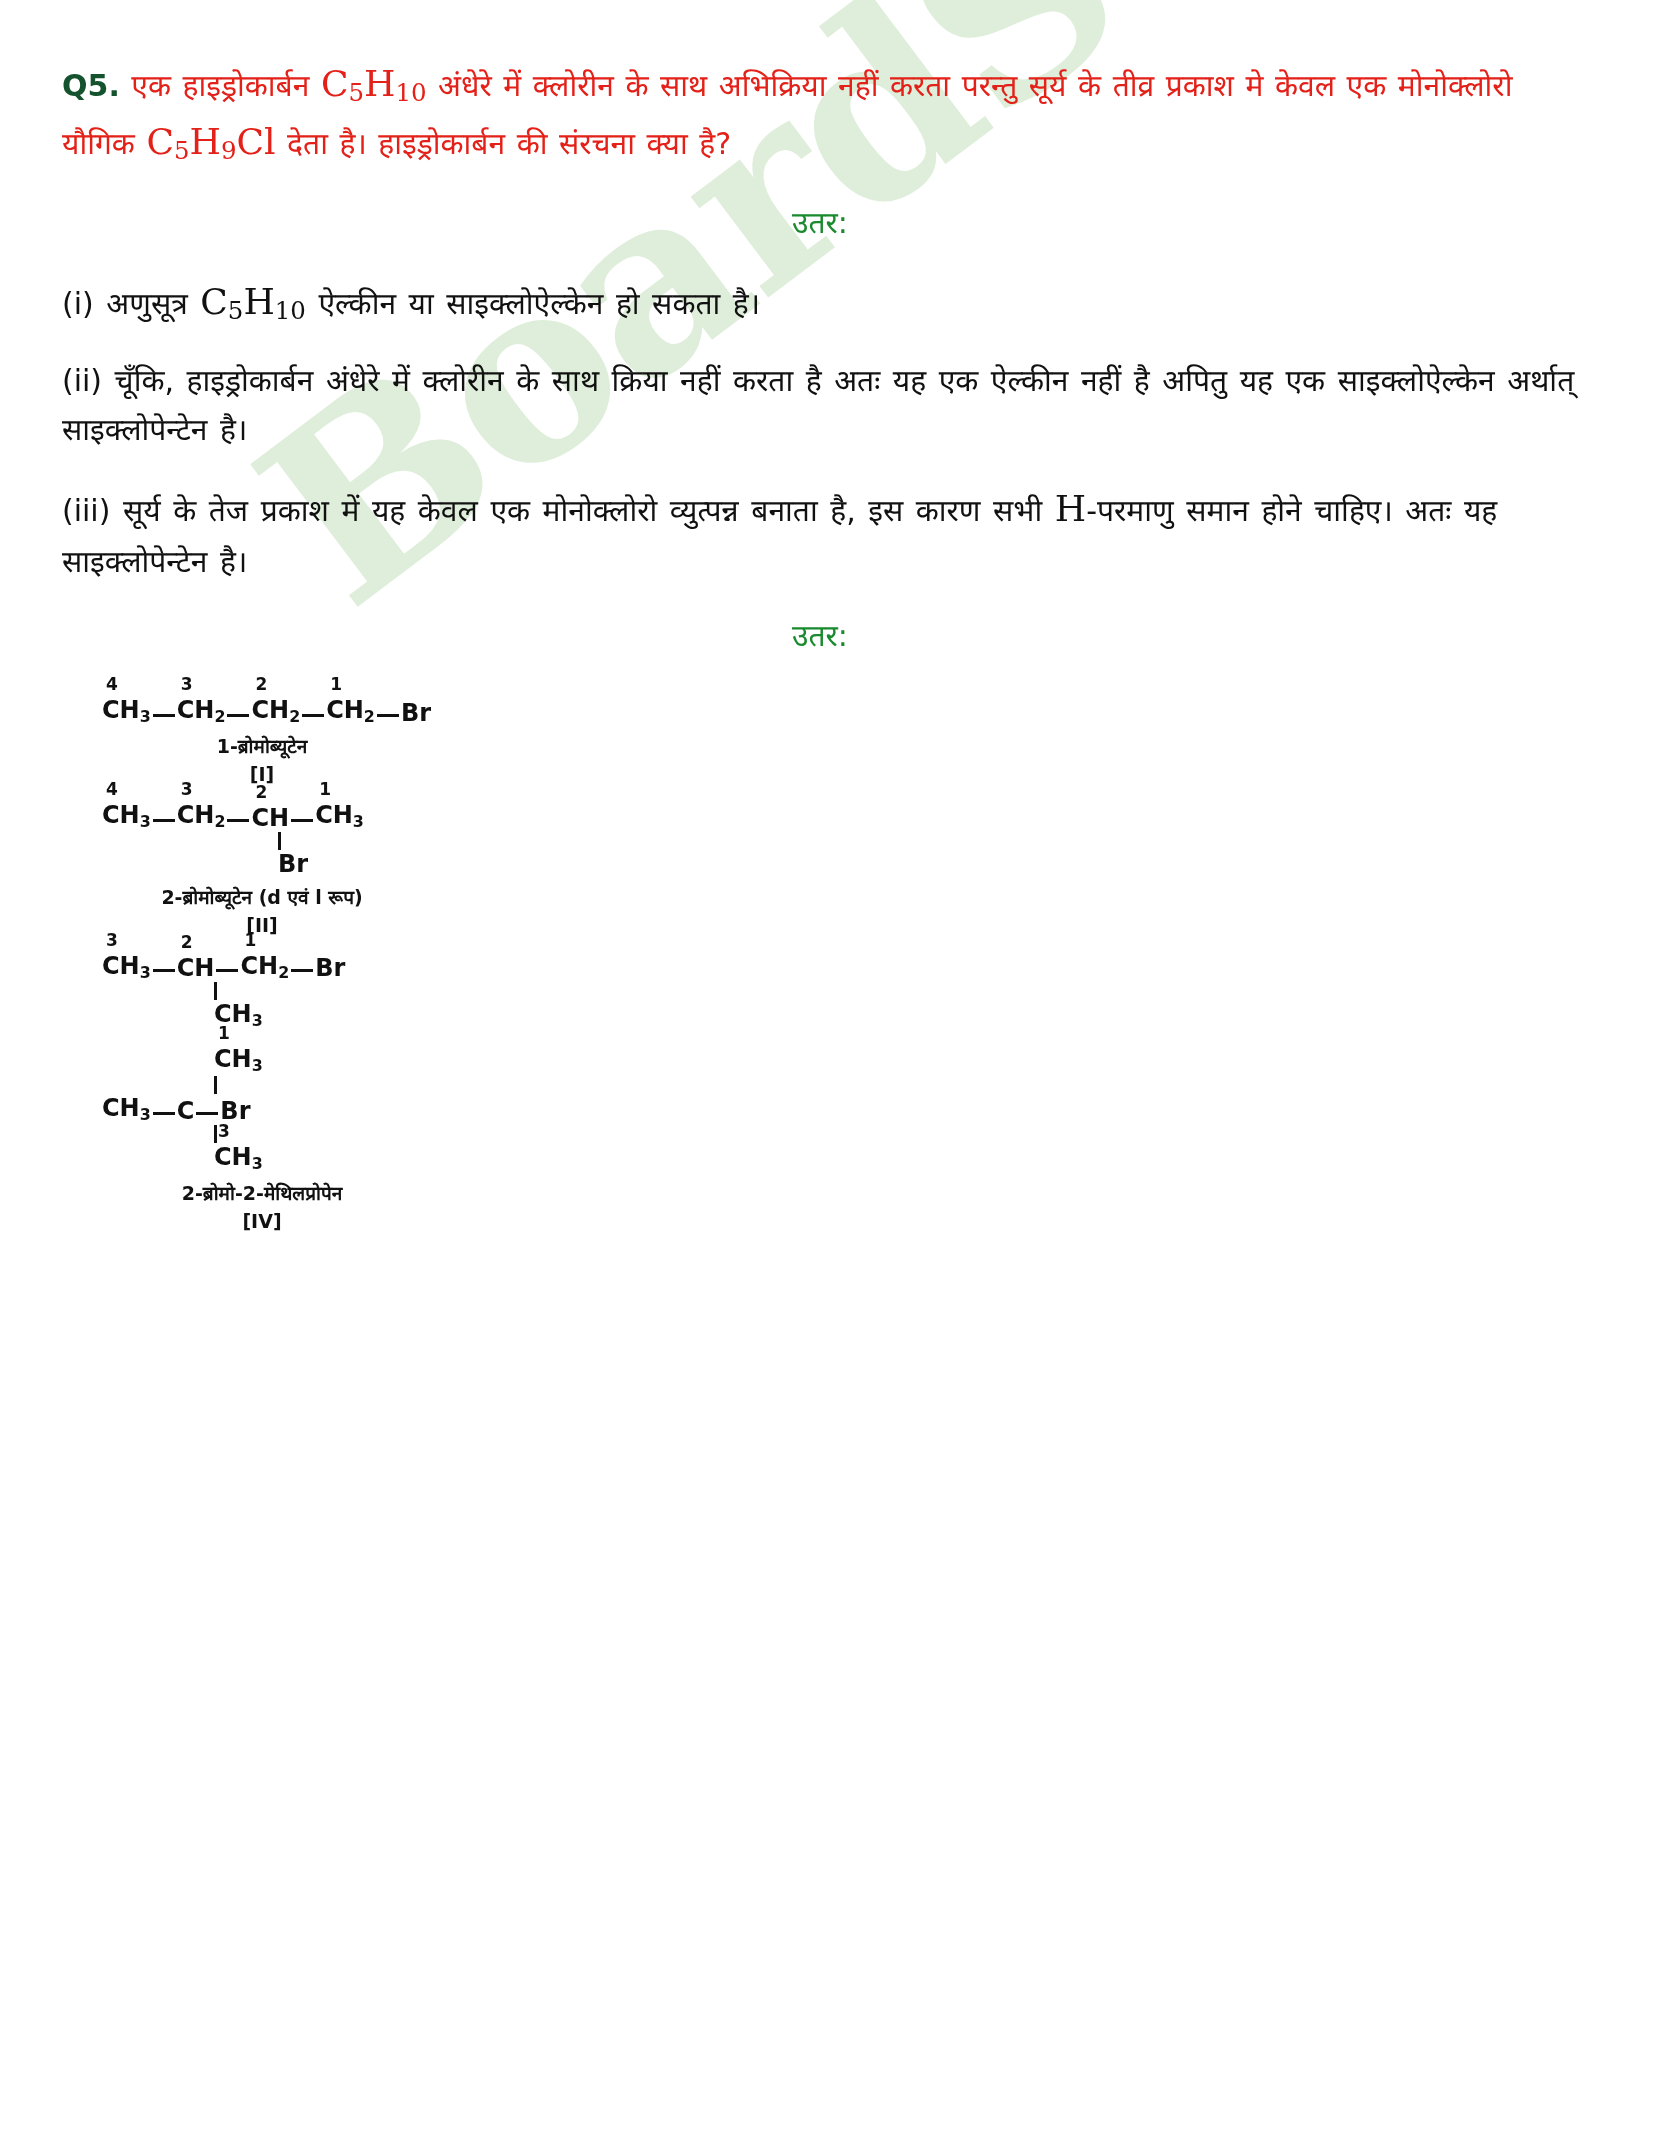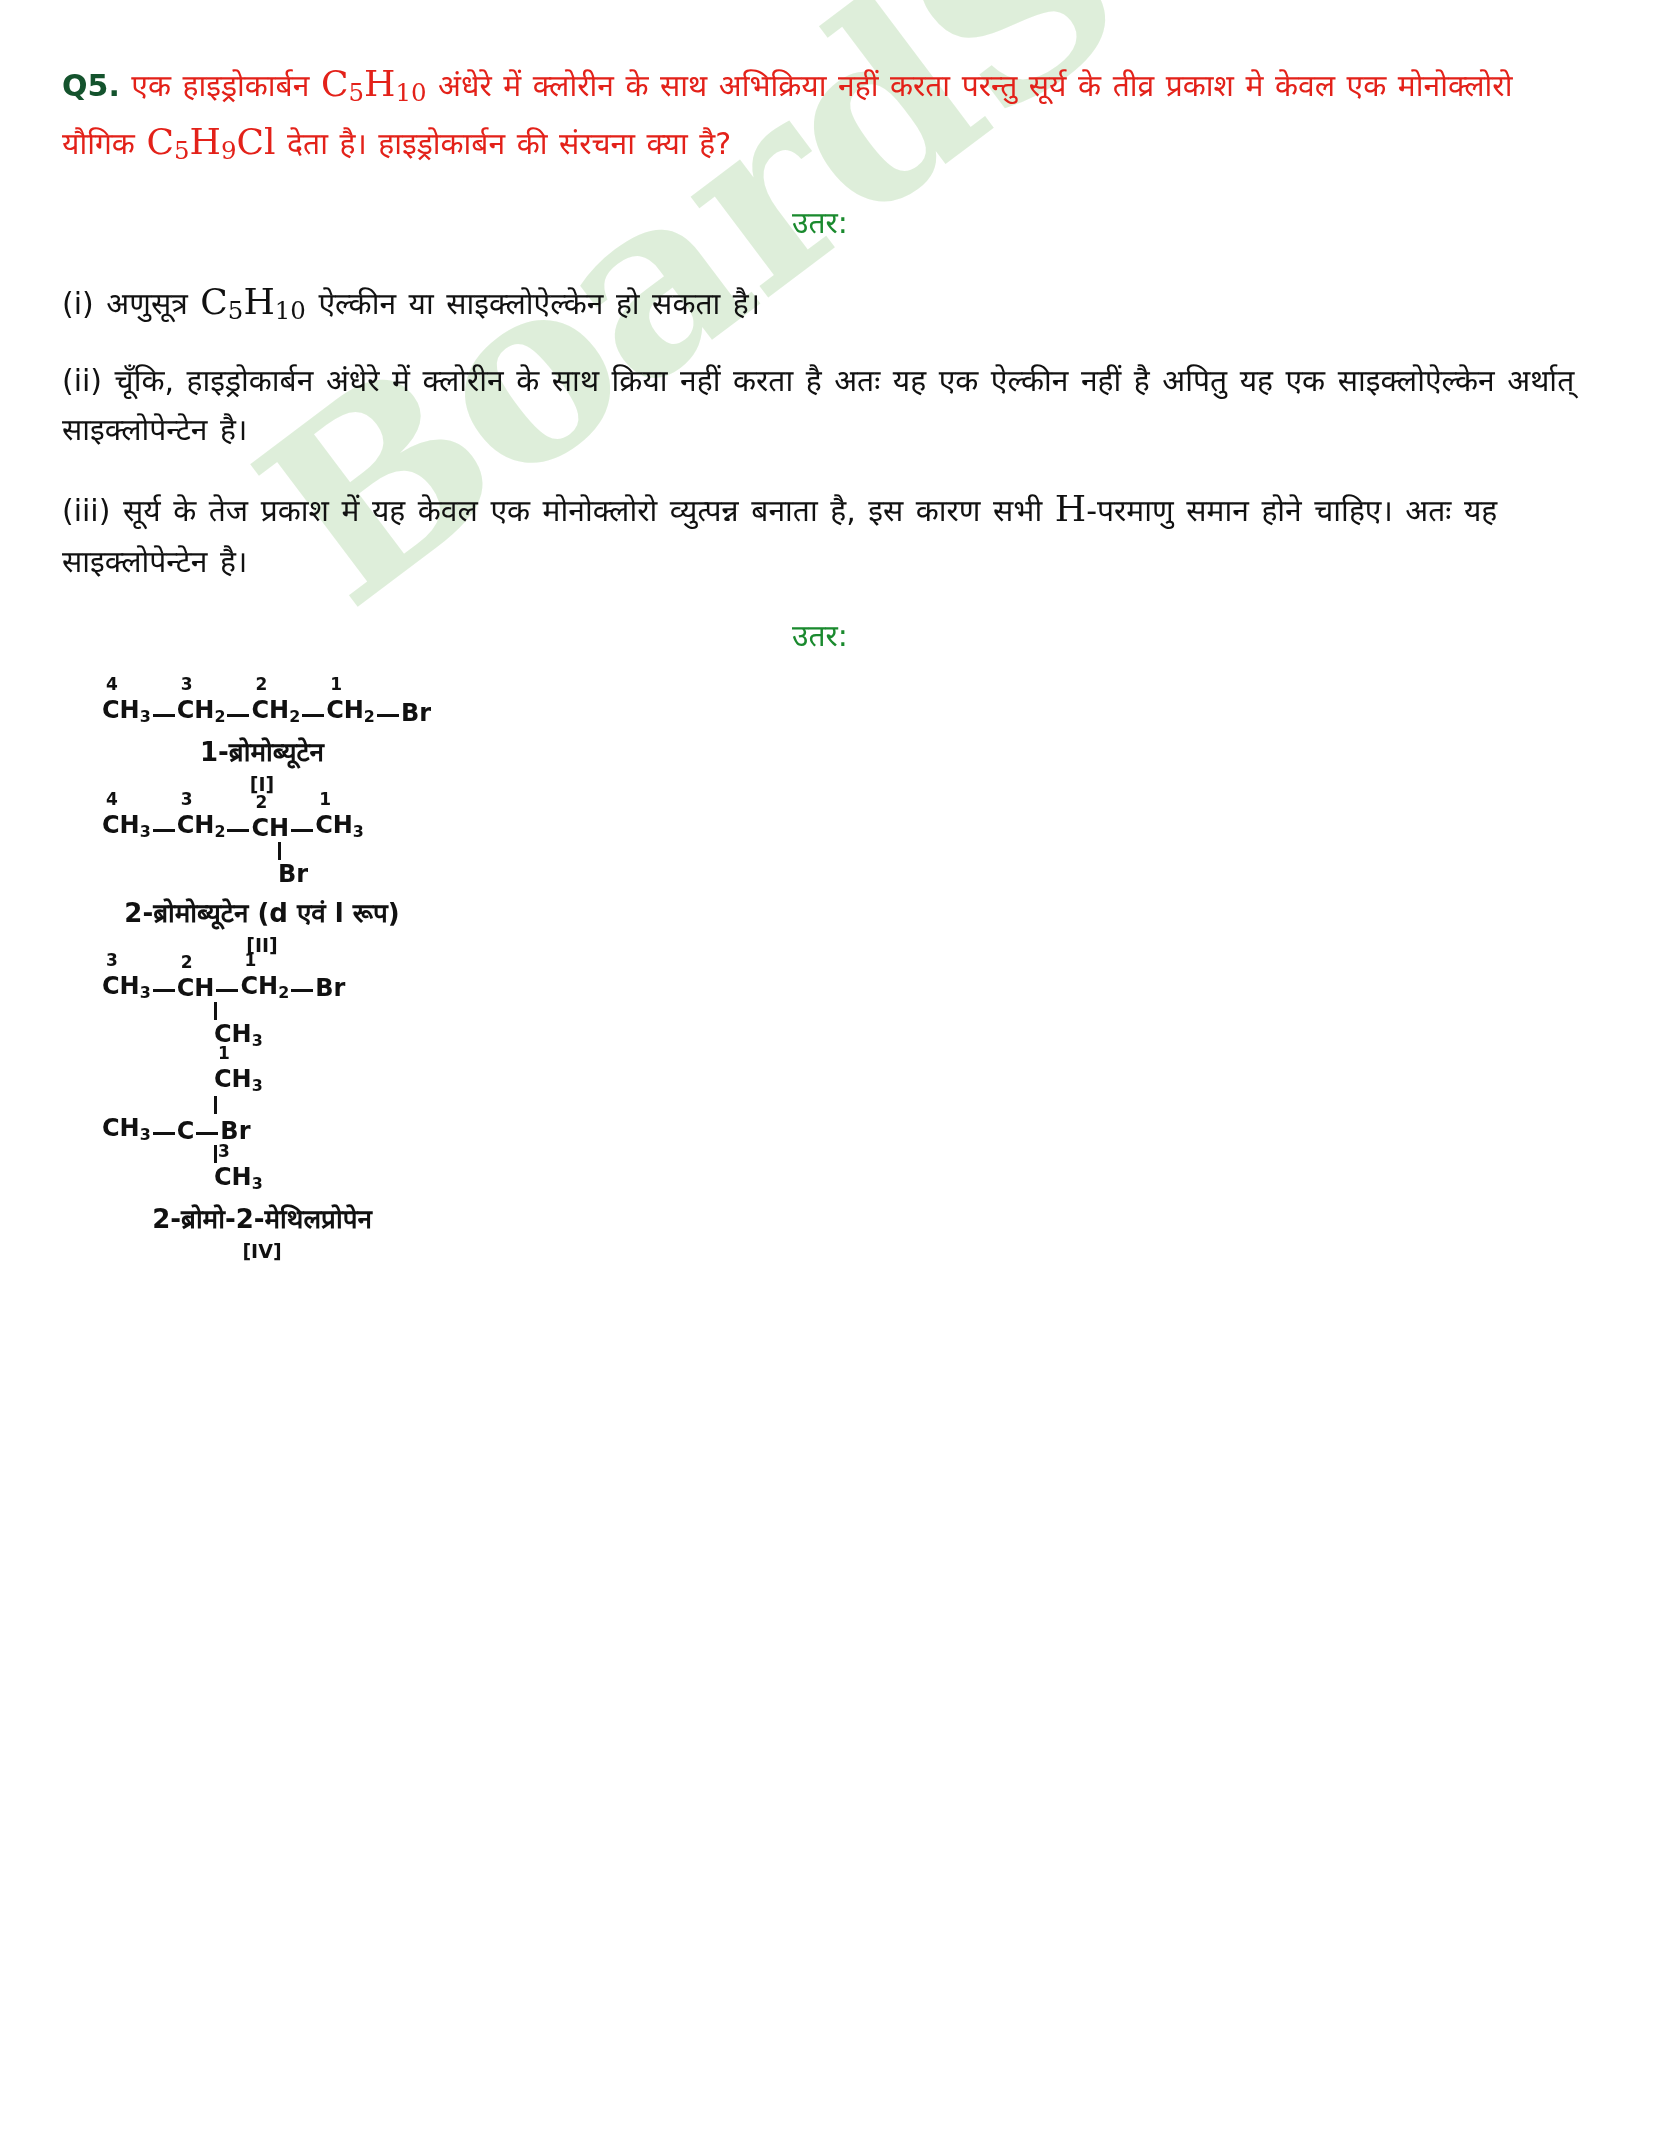--- a/index.html
+++ b/index.html
@@ -129,21 +129,21 @@
     background: #111;
     margin: 0 2px 8px 2px;
   }
   .vbond {
     width: 3px;
     height: 18px;
     background: #111;
     margin: 2px 0 2px 0;
   }
   .caption {
-    font-size: 26px;
+    font-size: 19px;
     font-weight: bold;
     margin-top: 8px;
     letter-spacing: 0;
   }
   .caption-center {
     text-align: center;
   }
   .roman {
     font-size: 19px;
     font-weight: bold;

